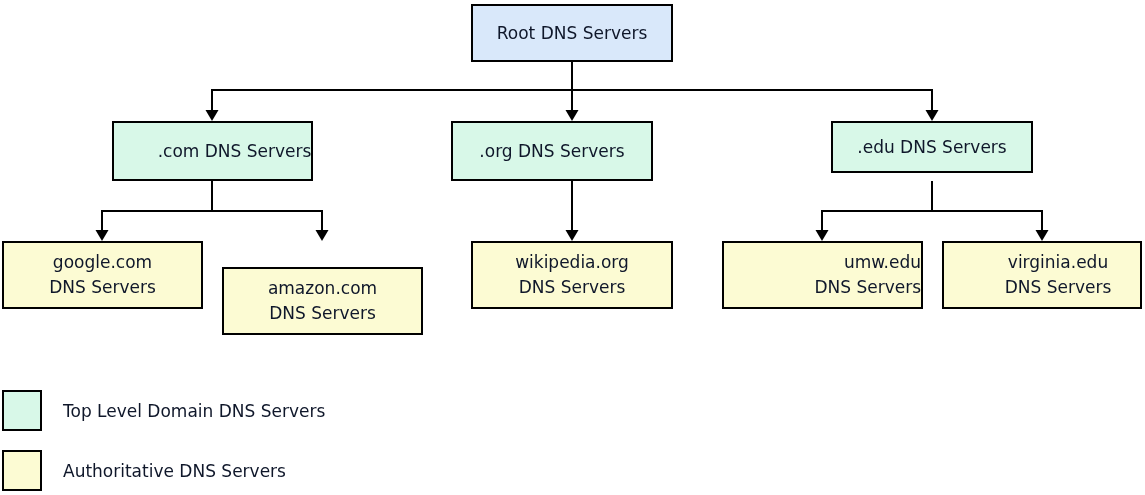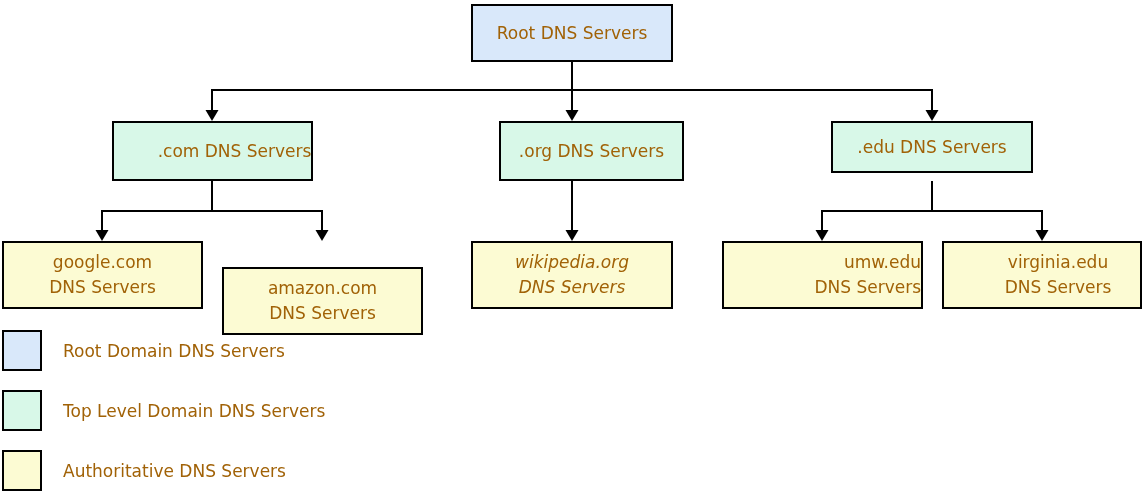--- a/index.html
+++ b/index.html
@@ -2,21 +2,21 @@
 <html><head>
 <meta charset="utf-8">
 <style>
   html, body { margin: 0; padding: 0; background: #ffffff; }
   .canvas {
     position: relative;
     width: 1145px;
     height: 495px;
     background: #ffffff;
     font-family: "DejaVu Sans", "Liberation Sans", sans-serif;
-    color: #a16207;
+    color: #0f172a;
     overflow: hidden;
   }
   svg.connectors {
     position: absolute;
     left: 0;
     top: 0;
     width: 1145px;
     height: 495px;
   }
   svg.connectors line { stroke: #000000; stroke-width: 2; }
@@ -29,25 +29,25 @@
     flex-direction: column;
     align-items: center;
     justify-content: center;
     text-align: center;
     font-size: 17px;
     line-height: 1.45;
     white-space: nowrap;
   }
   .node-root      { left: 471px; top: 4px;   width: 202px; height: 58px; }
   .node-com       { left: 112px; top: 121px; width: 201px; height: 60px; padding-left: 44px; }
-  .node-org       { left: 499px; top: 121px; width: 185px; height: 60px; }
+  .node-org       { left: 451px; top: 121px; width: 202px; height: 60px; }
   .node-edu       { left: 831px; top: 121px; width: 202px; height: 52px; }
   .node-google    { left: 2px;   top: 241px; width: 201px; height: 68px; }
   .node-amazon    { left: 222px; top: 241px; width: 201px; height: 68px; }
-  .node-wikipedia { left: 471px; top: 241px; width: 202px; height: 68px; font-style: italic; }
+  .node-wikipedia { left: 471px; top: 241px; width: 202px; height: 68px; }
   .node-umw       { left: 722px; top: 241px; width: 201px; height: 68px; }
   .node-virginia  { left: 942px; top: 241px; width: 200px; height: 68px; padding-left: 32px; }
   .legend-row {
     position: absolute;
     left: 2px;
     height: 41px;
     display: flex;
     align-items: center;
   }
   .legend-row-0 { top: 330px; }
@@ -128,24 +128,20 @@
   </div>
   <div class="node node-umw" style="background: rgb(252, 251, 211); align-items: flex-end;">
     <span>umw.edu</span>
     <span>DNS Servers</span>
   </div>
   <div class="node node-virginia" style="background: rgb(252, 251, 211);">
     <span>virginia.edu</span>
     <span>DNS Servers</span>
   </div>
 
-  <div class="legend-row legend-row-0">
-    <span class="legend-swatch" style="background: rgb(217, 232, 250);"></span>
-    <span class="legend-label">Root Domain DNS Servers</span>
-  </div>
   <div class="legend-row legend-row-1">
     <span class="legend-swatch" style="background: rgb(216, 248, 232);"></span>
     <span class="legend-label">Top Level Domain DNS Servers</span>
   </div>
   <div class="legend-row legend-row-2">
     <span class="legend-swatch" style="background: rgb(252, 251, 211);"></span>
     <span class="legend-label">Authoritative DNS Servers</span>
   </div>
 
 </div>

